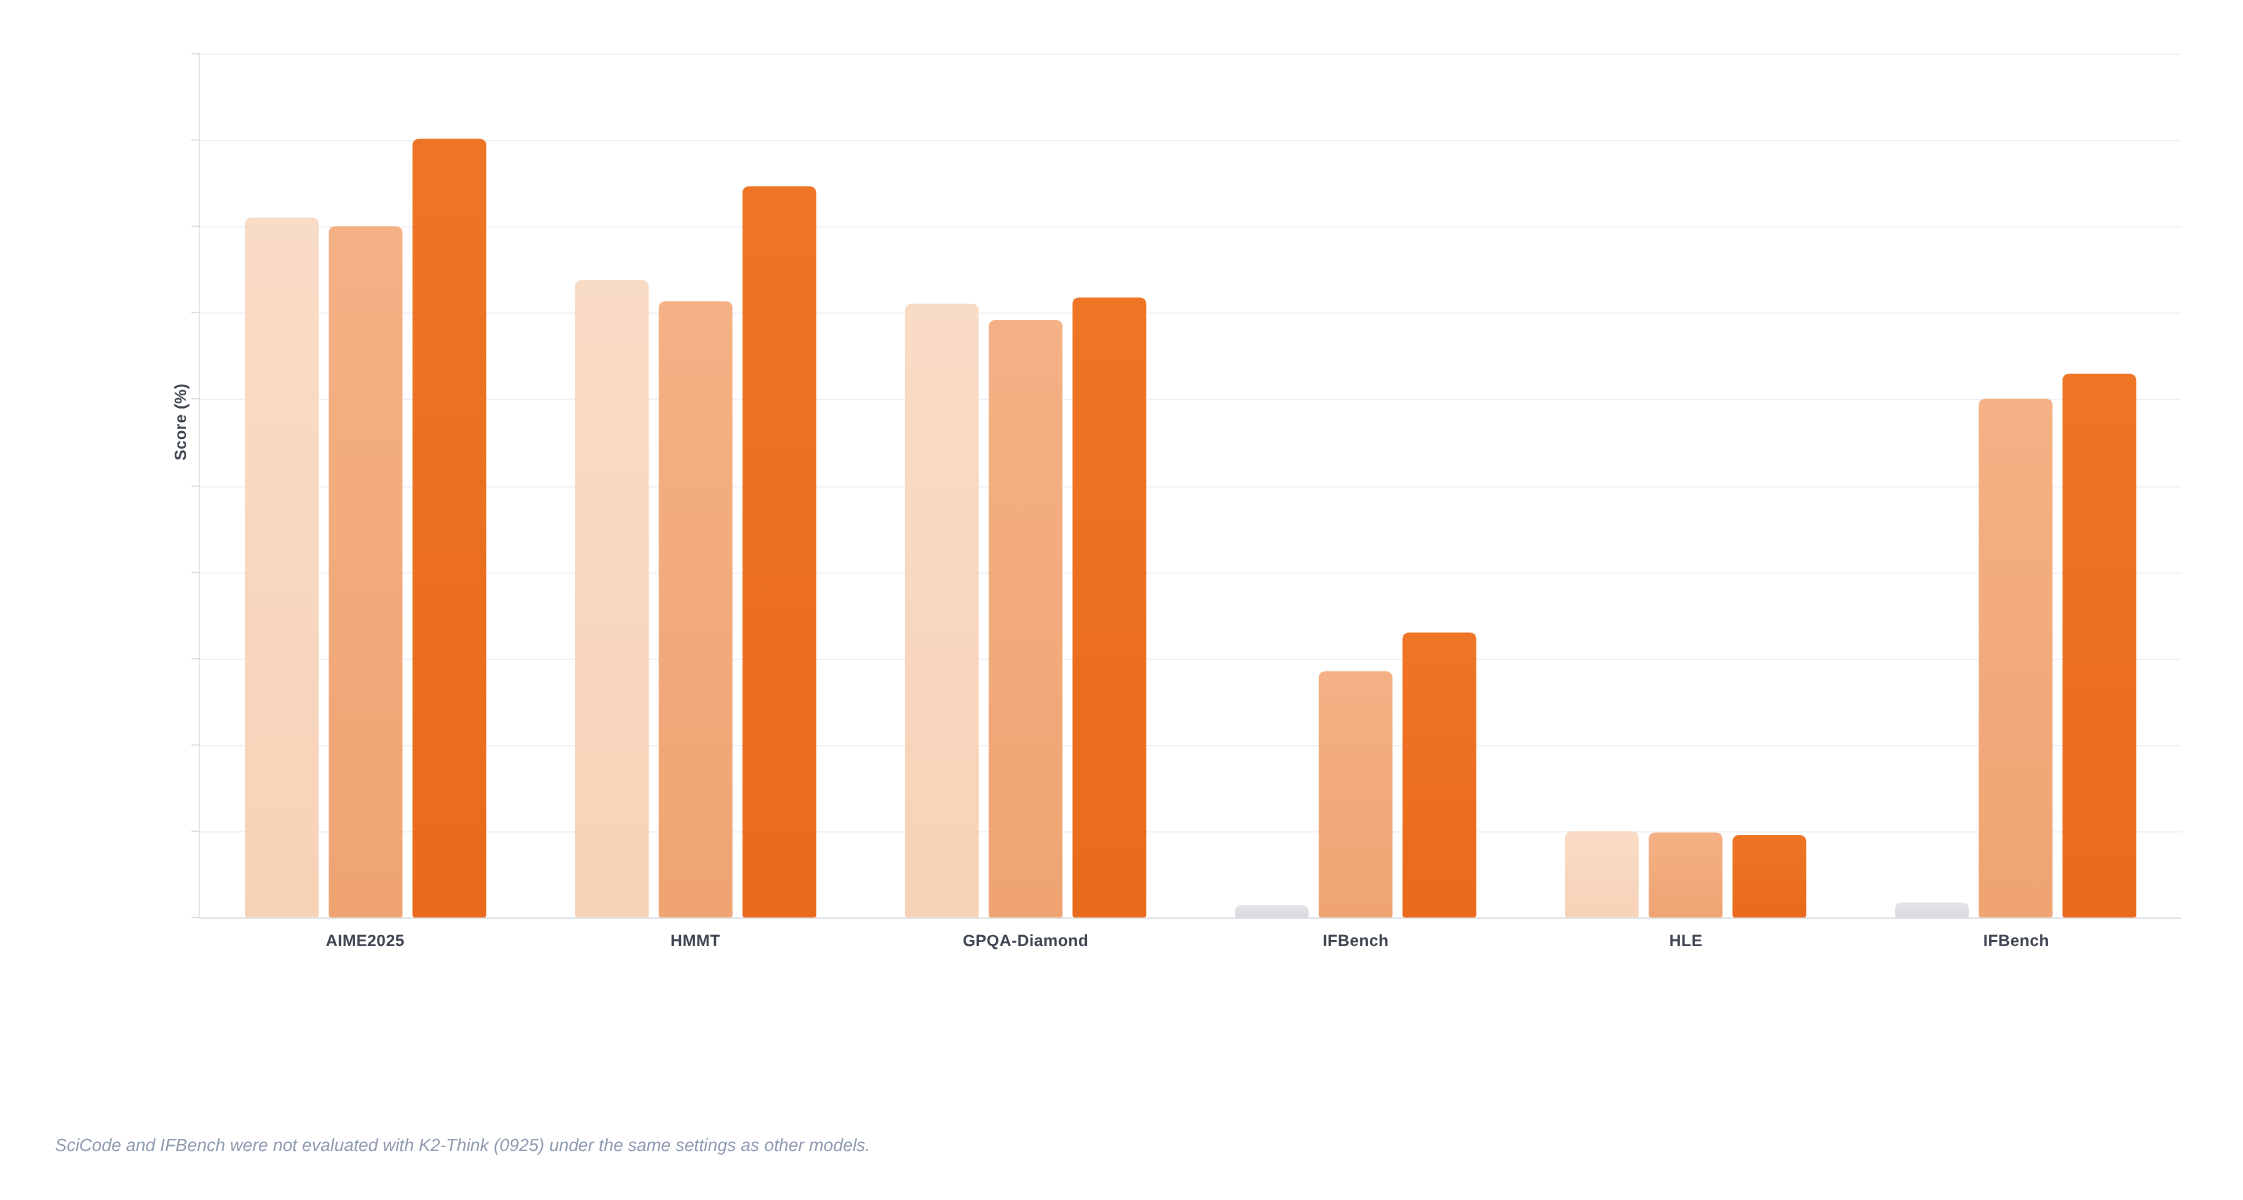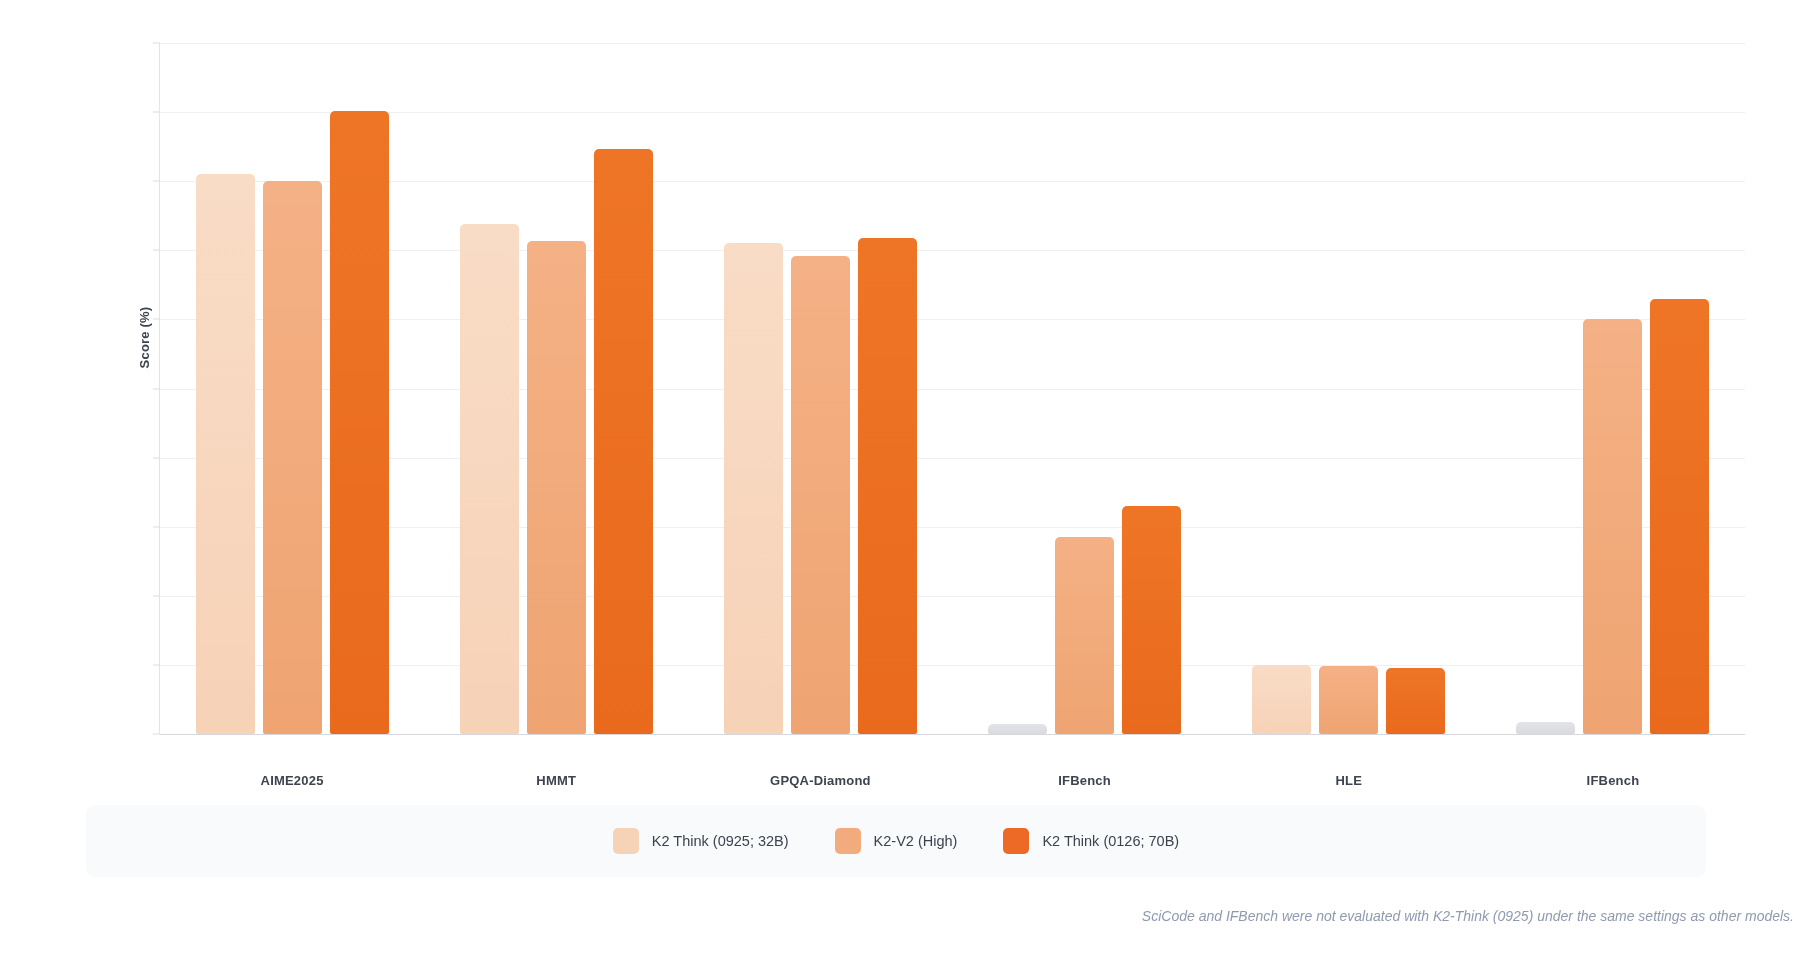--- a/index.html
+++ b/index.html
@@ -70,21 +70,20 @@
   .bar.s0 { background: linear-gradient(180deg,#f9dcc6 0%, #f6d2b7 100%); }
   .bar.s1 { background: linear-gradient(180deg,#f4b185 0%, #efa472 100%); }
   .bar.s2 { background: linear-gradient(180deg,#ef7526 0%, #e96a1c 100%); }
   .bar.na { background: linear-gradient(180deg,#e2e4e9 0%, #d8dade 100%); }
 
   .x-labels {
     position: absolute;
     left: 160px; top: 745px;
     width: 1585px;
     display: flex;
-    margin-top: 28px;
   }
   .x-label {
     flex: 1 1 0; text-align: center;
     font-size: 13px; font-weight: bold; color: #3d4450;
     letter-spacing: .2px;
   }
 
   
   .legend-panel {
     position: absolute;
@@ -103,24 +102,25 @@
   }
   .legend-label {
     font-size: 14.5px; color: #3c434f;
   }
 
   
   .footnote {
     position: absolute;
     left: 0; top: 908px;
     width: 1794px;
-    text-align: right;
+    text-align: left;
     font-style: italic;
     font-size: 14px;
     color: #8e9ab0;
+    padding-left: 44px;
   }
 </style>
 </head>
 <body>
 
 <div id="page">
 
   <div class="plot-wrap">
 
     <div class="y-axis-title">Score (%)</div>
@@ -188,30 +188,16 @@
     <div class="x-labels" id="x-labels">
         <div class="x-label">AIME2025</div>
         <div class="x-label">HMMT</div>
         <div class="x-label">GPQA-Diamond</div>
         <div class="x-label">IFBench</div>
         <div class="x-label">HLE</div>
         <div class="x-label">IFBench</div>
       </div>
   </div>
 
-  <div class="legend-panel" id="legend-panel">
-      <div class="legend-item">
-        <div class="legend-swatch" style="background: rgb(246, 210, 183);"></div>
-        <div class="legend-label">K2 Think (0925; 32B)</div>
-      </div>
-      <div class="legend-item">
-        <div class="legend-swatch" style="background: rgb(242, 171, 124);"></div>
-        <div class="legend-label">K2-V2 (High)</div>
-      </div>
-      <div class="legend-item">
-        <div class="legend-swatch" style="background: rgb(236, 106, 38);"></div>
-        <div class="legend-label">K2 Think (0126; 70B)</div>
-      </div>
-    </div>
 
   <div class="footnote">SciCode and IFBench were not evaluated with K2-Think (0925) under the same settings as other models.</div>
 
 </div>
 
 </body></html>

